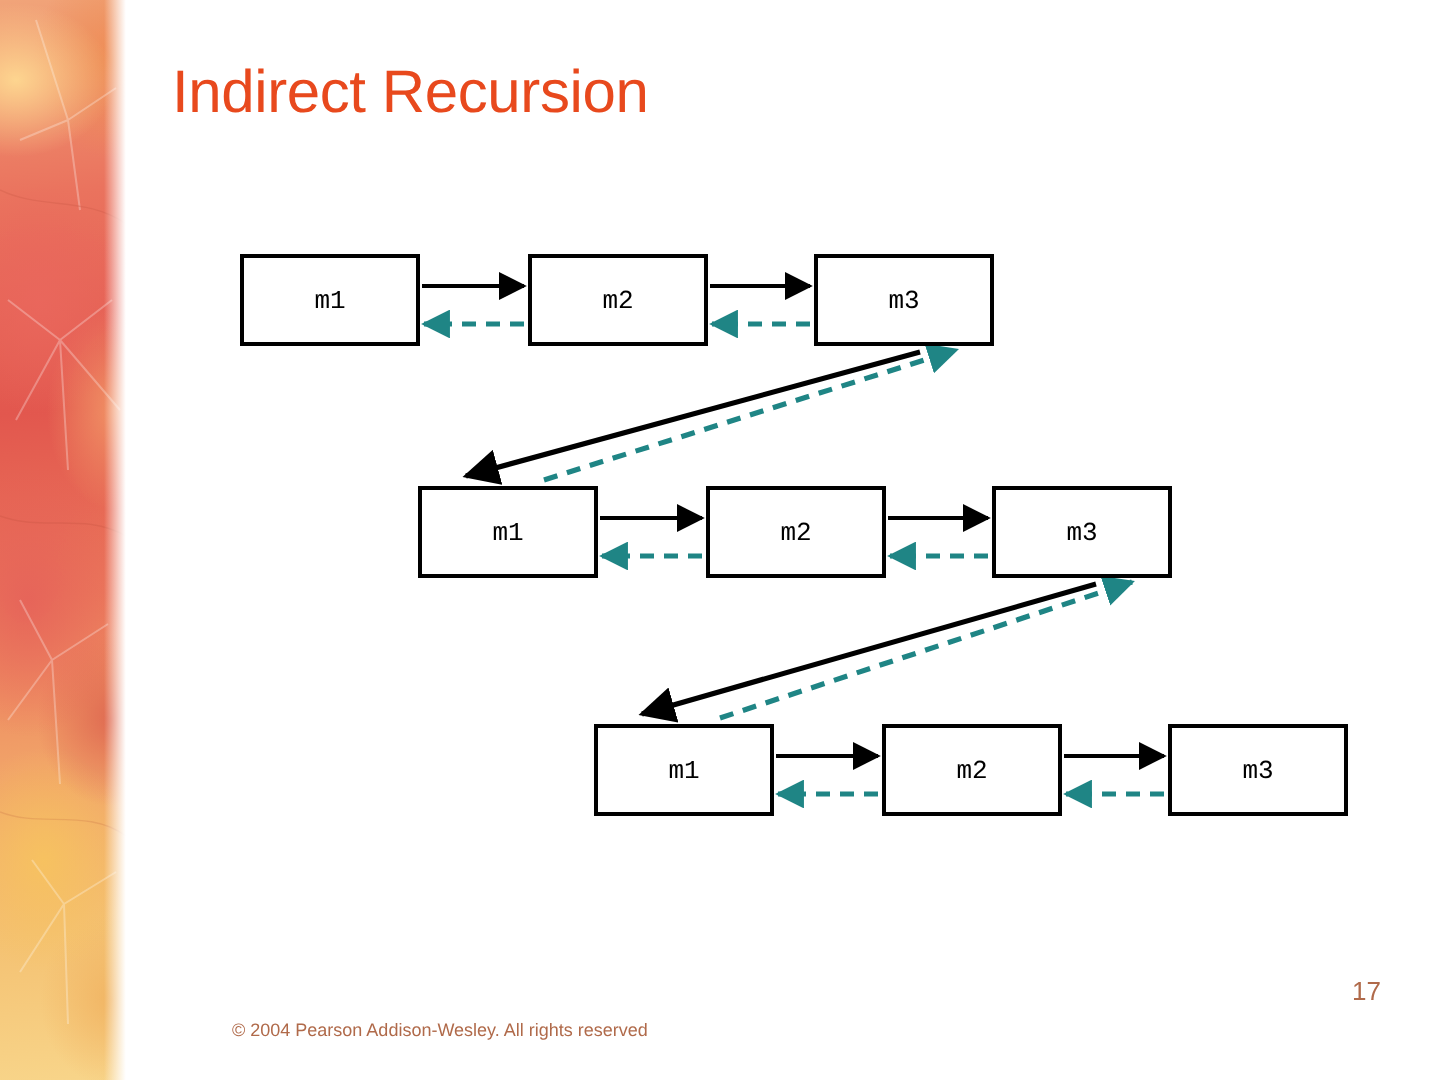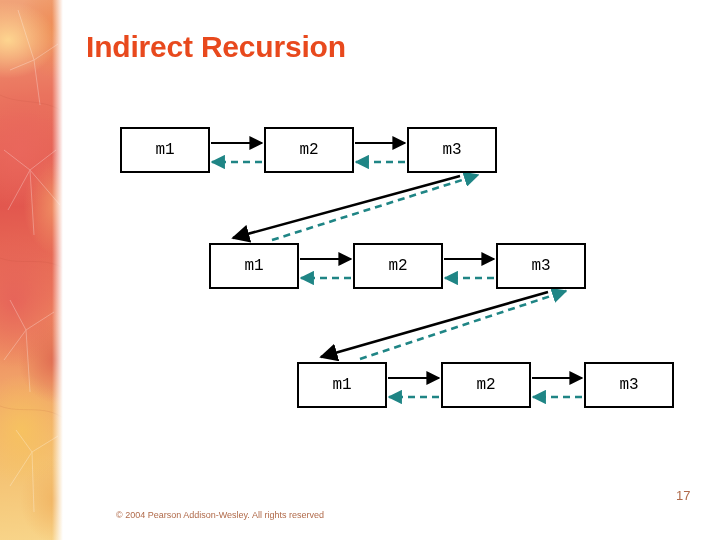--- a/index.html
+++ b/index.html
@@ -48,40 +48,40 @@
     width: 14px; height: 540px;
     background: linear-gradient(to right, rgba(255,255,255,0), #ffffff 78%);
   }
 
   
   #title {
     position: absolute;
     left: 86px;
     top: 30px;
     font-size: 30px;
-    font-weight: bold;
+    font-weight: normal;
     color: #e8491d;
     letter-spacing: -0.2px;
     white-space: nowrap;
   }
 
   
   #diagram {
     position: absolute;
     left: 0; top: 0;
     width: 720px; height: 540px;
   }
   .mbox {
     position: absolute;
     box-sizing: border-box;
     border: 2px solid #000000;
     background: #ffffff;
     color: #000000;
     font-family: "Liberation Mono", monospace;
-    font-size: 16px;
+    font-size: 13px;
     display: flex;
     align-items: center;
     justify-content: center;
   }
 
   
   #footer {
     position: absolute;
     left: 86px;
     top: 510px;

